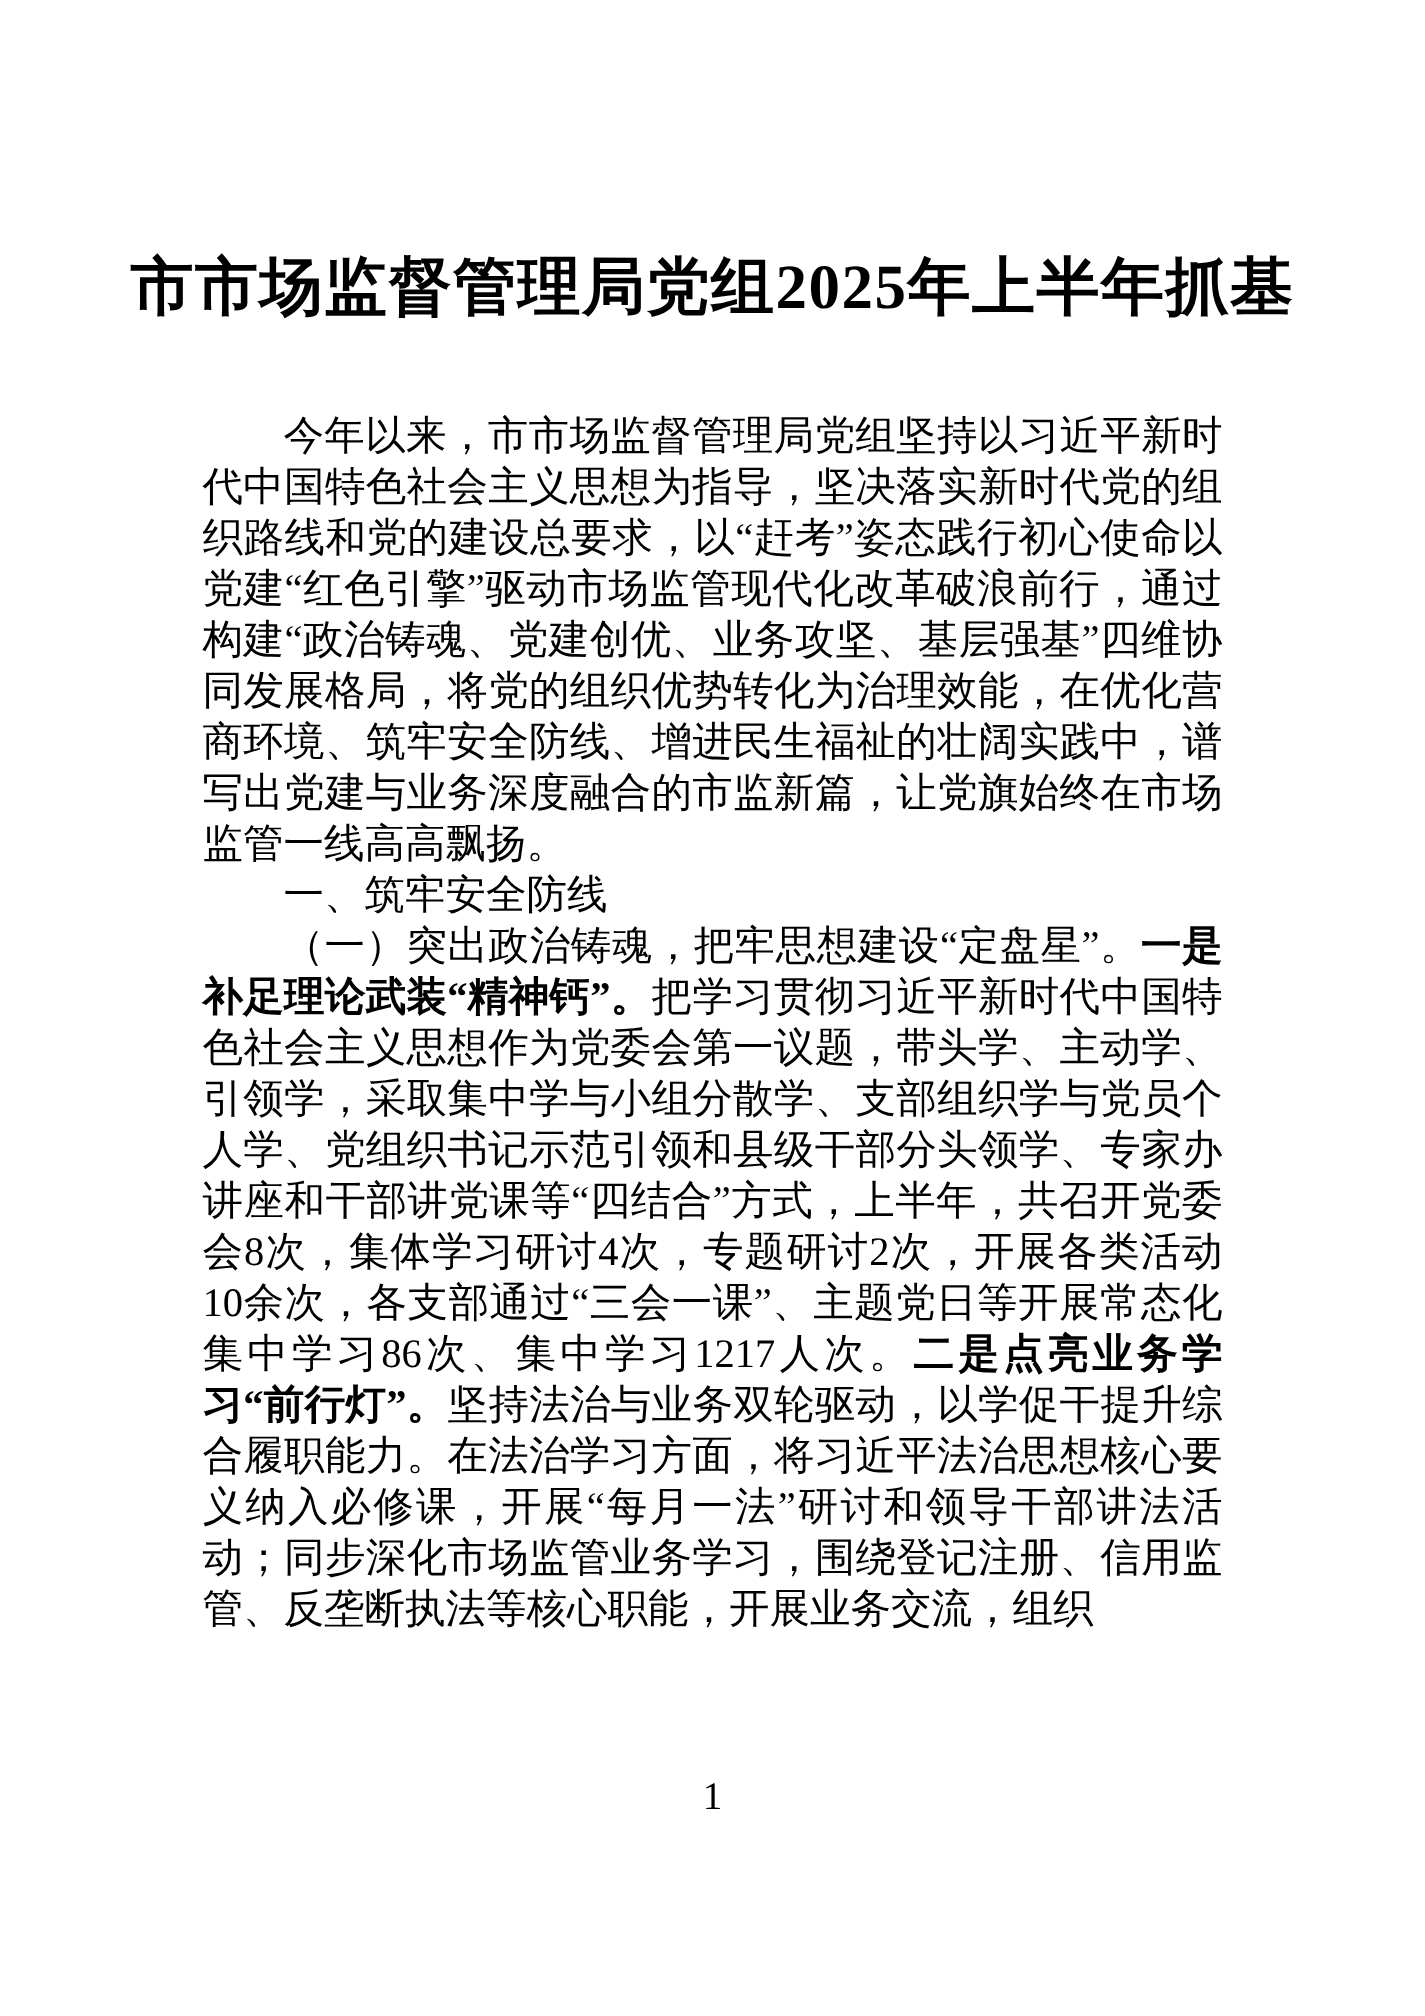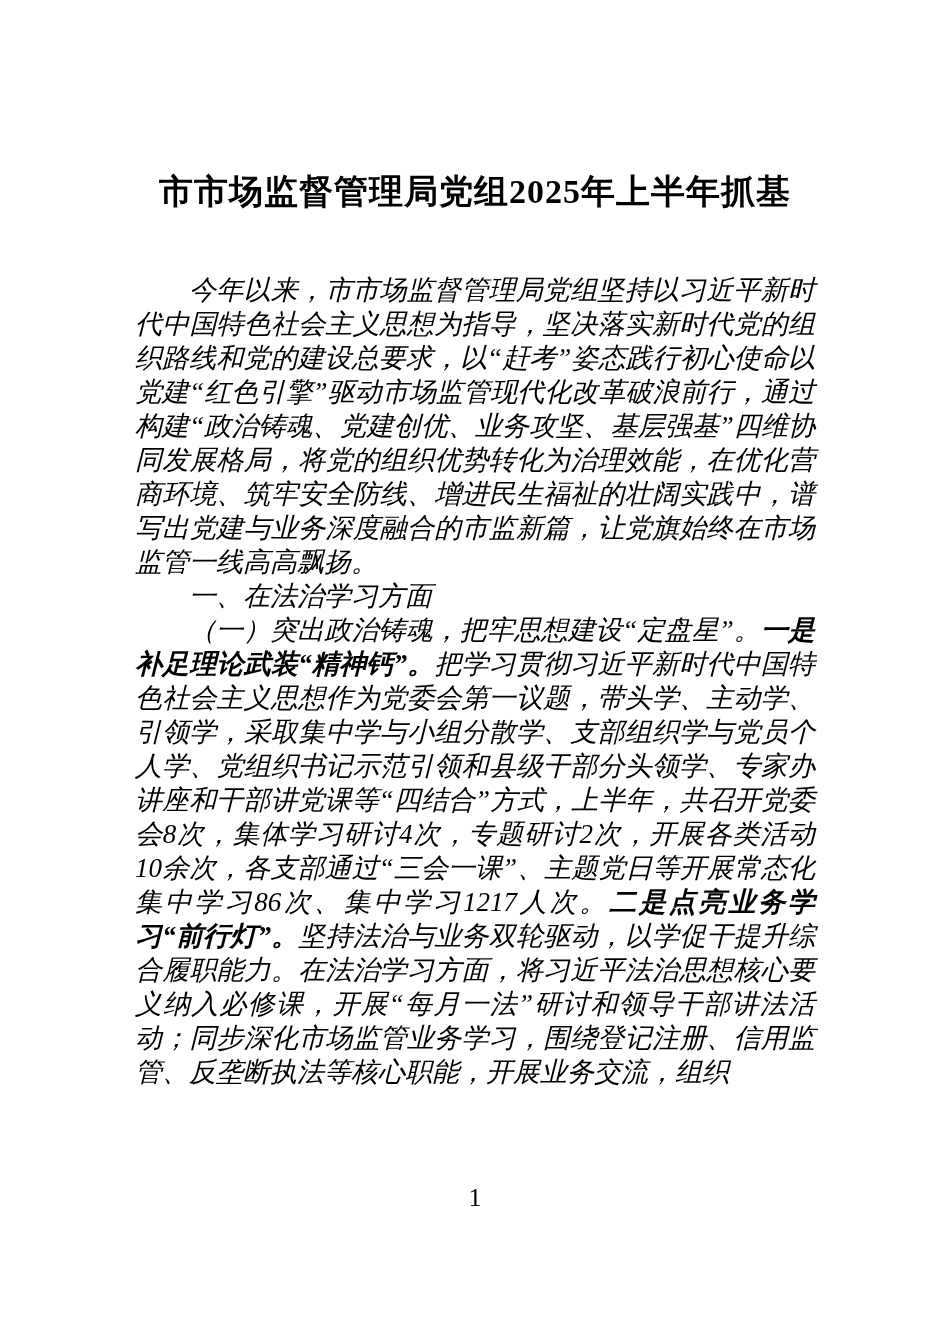--- a/index.html
+++ b/index.html
@@ -12,40 +12,39 @@
     width: 950px;
     height: 1344px;
     background: #ffffff;
     color: #000000;
     overflow: hidden;
     font-family: "Liberation Serif", "DejaVu Serif", sans-serif;
   }
   .title-block {
     margin-top: 157px;
     text-align: center;
-    font-size: 34px;
+    font-size: 42px;
     line-height: 70px;
     font-weight: 700;
     letter-spacing: 1px;
   }
   .doc-body {
     margin: 46px 0 0 135px;
     width: 680px;
     font-size: 27px;
     line-height: 34px;
     text-align: justify;
   }
   .para {
     margin: 0;
     padding: 0;
     text-indent: 2em;
   }
   .run {
     font-weight: 400;
-    font-style: italic;
   }
   .bold-run {
     font-weight: 700;
   }
   .page-number {
     position: absolute;
     top: 1181px;
     left: 0;
     width: 100%;
     text-align: center;
@@ -56,18 +55,18 @@
 </head>
 <body>
 
 <div class="page">
   <div class="title-block">
     <div>市市场监督管理局党组2025年上半年抓基</div>
   </div>
 
   <div class="doc-body">
       <p class="para"><span class="run">今年以来，市市场监督管理局党组坚持以习近平新时代中国特色社会主义思想为指导，坚决落实新时代党的组织路线和党的建设总要求，以“赶考”姿态践行初心使命以党建“红色引擎”驱动市场监管现代化改革破浪前行，通过构建“政治铸魂、党建创优、业务攻坚、基层强基”四维协同发展格局，将党的组织优势转化为治理效能，在优化营商环境、筑牢安全防线、增进民生福祉的壮阔实践中，谱写出党建与业务深度融合的市监新篇，让党旗始终在市场监管一线高高飘扬。</span></p>
-      <p class="para"><span class="run">一、在法治学习方面</span></p>
+      <p class="para"><span class="run">一、筑牢安全防线</span></p>
       <p class="para"><span class="run">（一）突出政治铸魂，把牢思想建设“定盘星”。</span><span class="run bold-run">一是补足理论武装“精神钙”。</span><span class="run">把学习贯彻习近平新时代中国特色社会主义思想作为党委会第一议题，带头学、主动学、引领学，采取集中学与小组分散学、支部组织学与党员个人学、党组织书记示范引领和县级干部分头领学、专家办讲座和干部讲党课等“四结合”方式，上半年，共召开党委会8次，集体学习研讨4次，专题研讨2次，开展各类活动10余次，各支部通过“三会一课”、主题党日等开展常态化集中学习86次、集中学习1217人次。</span><span class="run bold-run">二是点亮业务学习“前行灯”。</span><span class="run">坚持法治与业务双轮驱动，以学促干提升综合履职能力。在法治学习方面，将习近平法治思想核心要义纳入必修课，开展“每月一法”研讨和领导干部讲法活动；同步深化市场监管业务学习，围绕登记注册、信用监管、反垄断执法等核心职能，开展业务交流，组织</span></p>
     </div>
 
   <div class="page-number">1</div>
 </div>
 
 </body></html>

